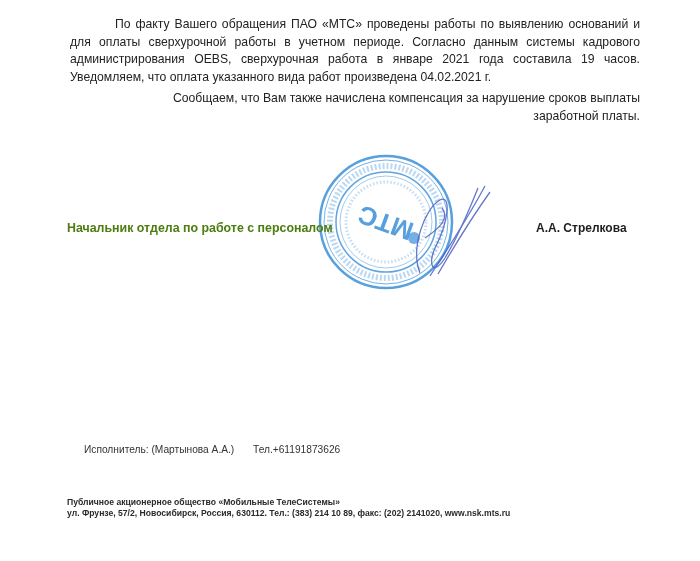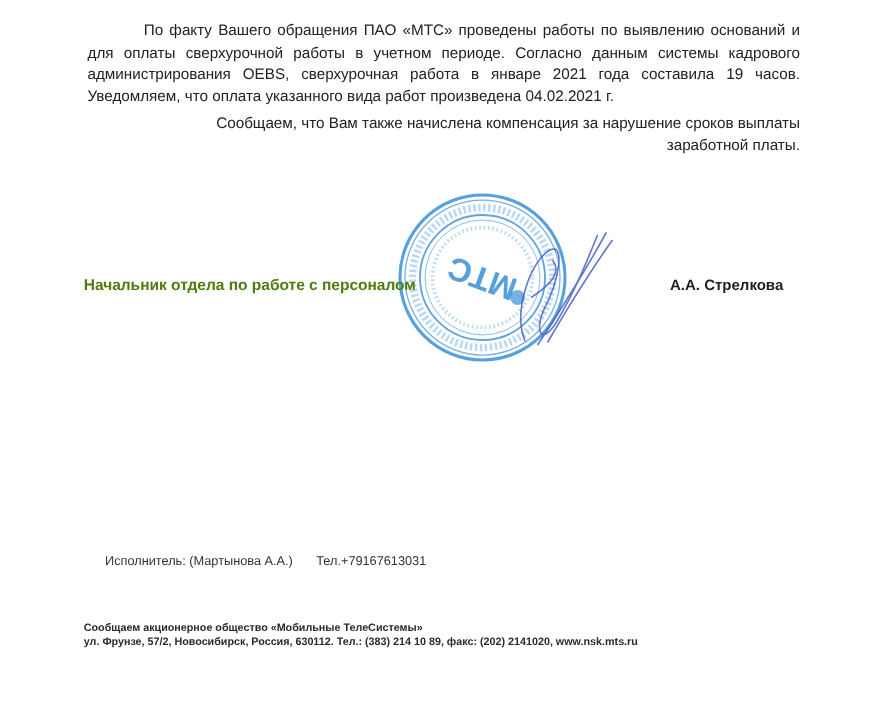--- a/index.html
+++ b/index.html
@@ -123,20 +123,20 @@
       <path d="M40 98 C 55 75, 75 45, 95 8"></path>
       <path d="M48 96 C 62 72, 80 42, 100 14"></path>
       <path d="M35 60 C 50 50, 60 40, 52 30"></path>
     </g>
   </svg>
 
   <div class="sig-title">Начальник отдела по работе с персоналом</div>
   <div class="sig-name">А.А. Стрелкова</div>
 
   <div class="executor">Исполнитель: (Мартынова А.А.)</div>
-  <div class="executor-phone">Тел.+79167613031</div>
+  <div class="executor-phone">Тел.+61191873626</div>
 
   <div class="footer">
-    <div>Сообщаем акционерное общество «Мобильные ТелеСистемы»</div>
+    <div>Публичное акционерное общество «Мобильные ТелеСистемы»</div>
     <div>ул. Фрунзе, 57/2, Новосибирск, Россия, 630112. Тел.: (383) 214 10 89, факс: (202) 2141020, www.nsk.mts.ru</div>
   </div>
 
 </div>
 
 </body></html>

